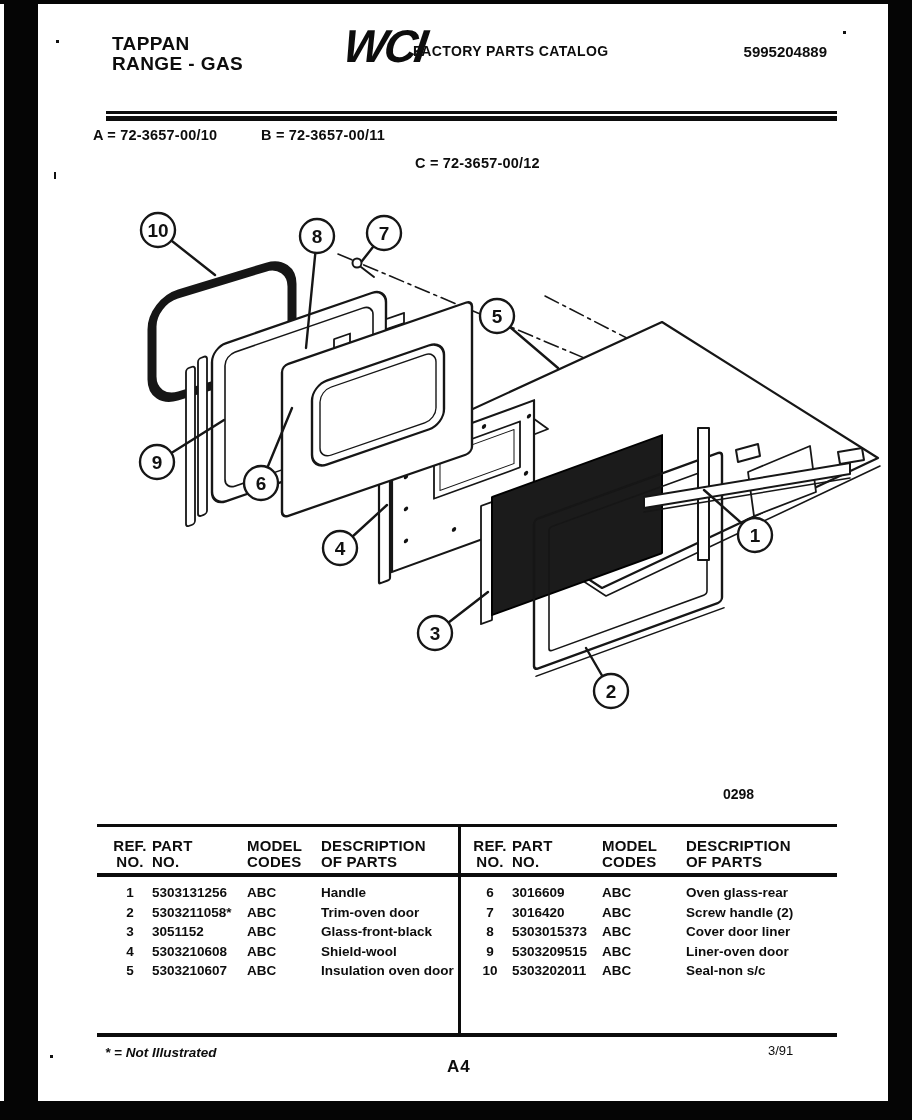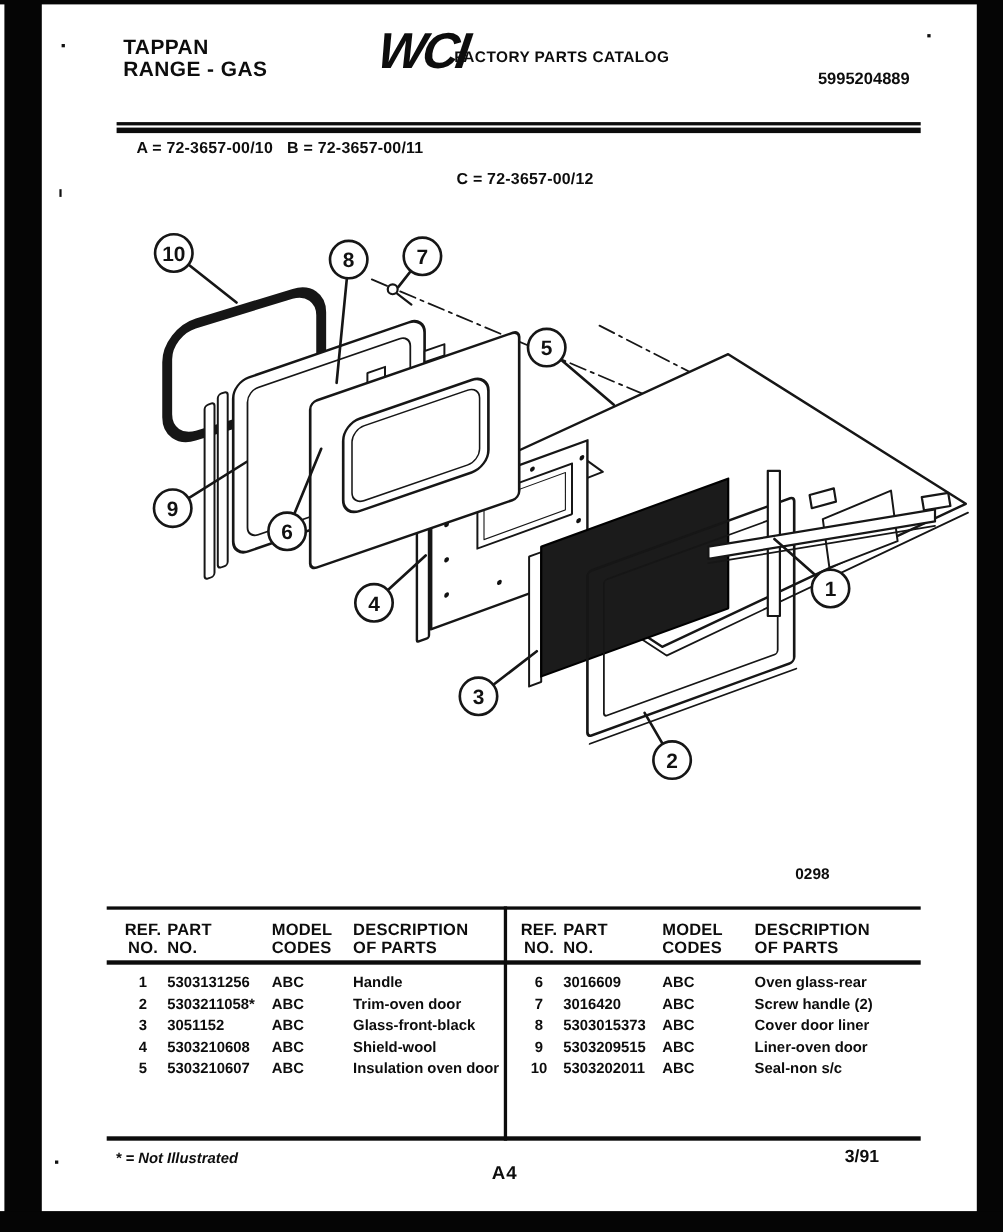--- a/index.html
+++ b/index.html
@@ -25,21 +25,21 @@
   .half{position:absolute;}
   .tgrid{display:grid;}
   .gl{grid-template-columns:44px 95px 74px 1fr;}
   .gr{grid-template-columns:44px 90px 84px 1fr;}
   .thead div{font-size:15px;font-weight:bold;line-height:16px;letter-spacing:.2px;}
   .trows{margin-top:13px;}
   .trow div{font-size:13.5px;font-weight:bold;line-height:19.5px;white-space:nowrap;}
   .c-ref{text-align:center;}
   .foot-note{font-size:13.5px;font-weight:bold;}
   .foot-page{font-size:17px;font-weight:bold;letter-spacing:1px;}
-  .foot-date{font-size:16px;font-weight:bold;}
+  .foot-date{font-size:13px;font-weight:normal;}
   .speck{position:absolute;background:#111;}
   svg{position:absolute;left:0;top:0;}
 </style>
 </head>
 <body>
 
 <div class="bar" style="left:0;top:0;width:912px;height:4px;"></div>
 <div class="bar" style="left:4px;top:0;width:34px;height:1120px;"></div>
 <div class="bar" style="left:888px;top:0;width:24px;height:1120px;"></div>
 <div class="bar" style="left:0;top:1101px;width:912px;height:19px;"></div>
@@ -48,26 +48,26 @@
 <div class="speck" style="left:54px;top:172px;width:2px;height:7px;"></div>
 <div class="speck" style="left:843px;top:31px;width:3px;height:3px;"></div>
 <div class="speck" style="left:50px;top:1055px;width:3px;height:3px;"></div>
 
 <div class="abs brand" style="left:112px;top:34px;">
   <div>TAPPAN</div>
   <div>RANGE - GAS</div>
 </div>
 <div class="abs logo" style="left:344px;top:24px;">WCI</div>
 <div class="abs cat-title" style="left:413px;top:43px;">FACTORY PARTS CATALOG</div>
-<div class="abs pubnum" style="left:715px;top:43px;width:112px;margin-top:20px;">5995204889</div>
+<div class="abs pubnum" style="left:715px;top:43px;width:112px;">5995204889</div>
 
 <div class="rule" style="left:106px;top:111px;width:731px;height:2.5px;"></div>
 <div class="rule" style="left:106px;top:116px;width:731px;height:4.5px;"></div>
 
-<div class="abs model" style="left:124px;top:127px;">A = 72-3657-00/10</div>
+<div class="abs model" style="left:93px;top:127px;">A = 72-3657-00/10</div>
 <div class="abs model" style="left:261px;top:127px;">B = 72-3657-00/11</div>
 <div class="abs model" style="left:415px;top:127px;margin-top:28px;">C = 72-3657-00/12</div>
 
 <svg width="912" height="800" viewBox="0 0 912 800">
   <g fill="none" stroke="#161616" stroke-width="2" stroke-linejoin="round" stroke-linecap="round">
 
     <path d="M338 254 L660 390" stroke-width="1.6" stroke-dasharray="15 5 3 5"></path>
     <path d="M545 296 L868 462" stroke-width="1.6" stroke-dasharray="15 5 3 5"></path>
 
     <g fill="#fff" stroke-width="2.2">

